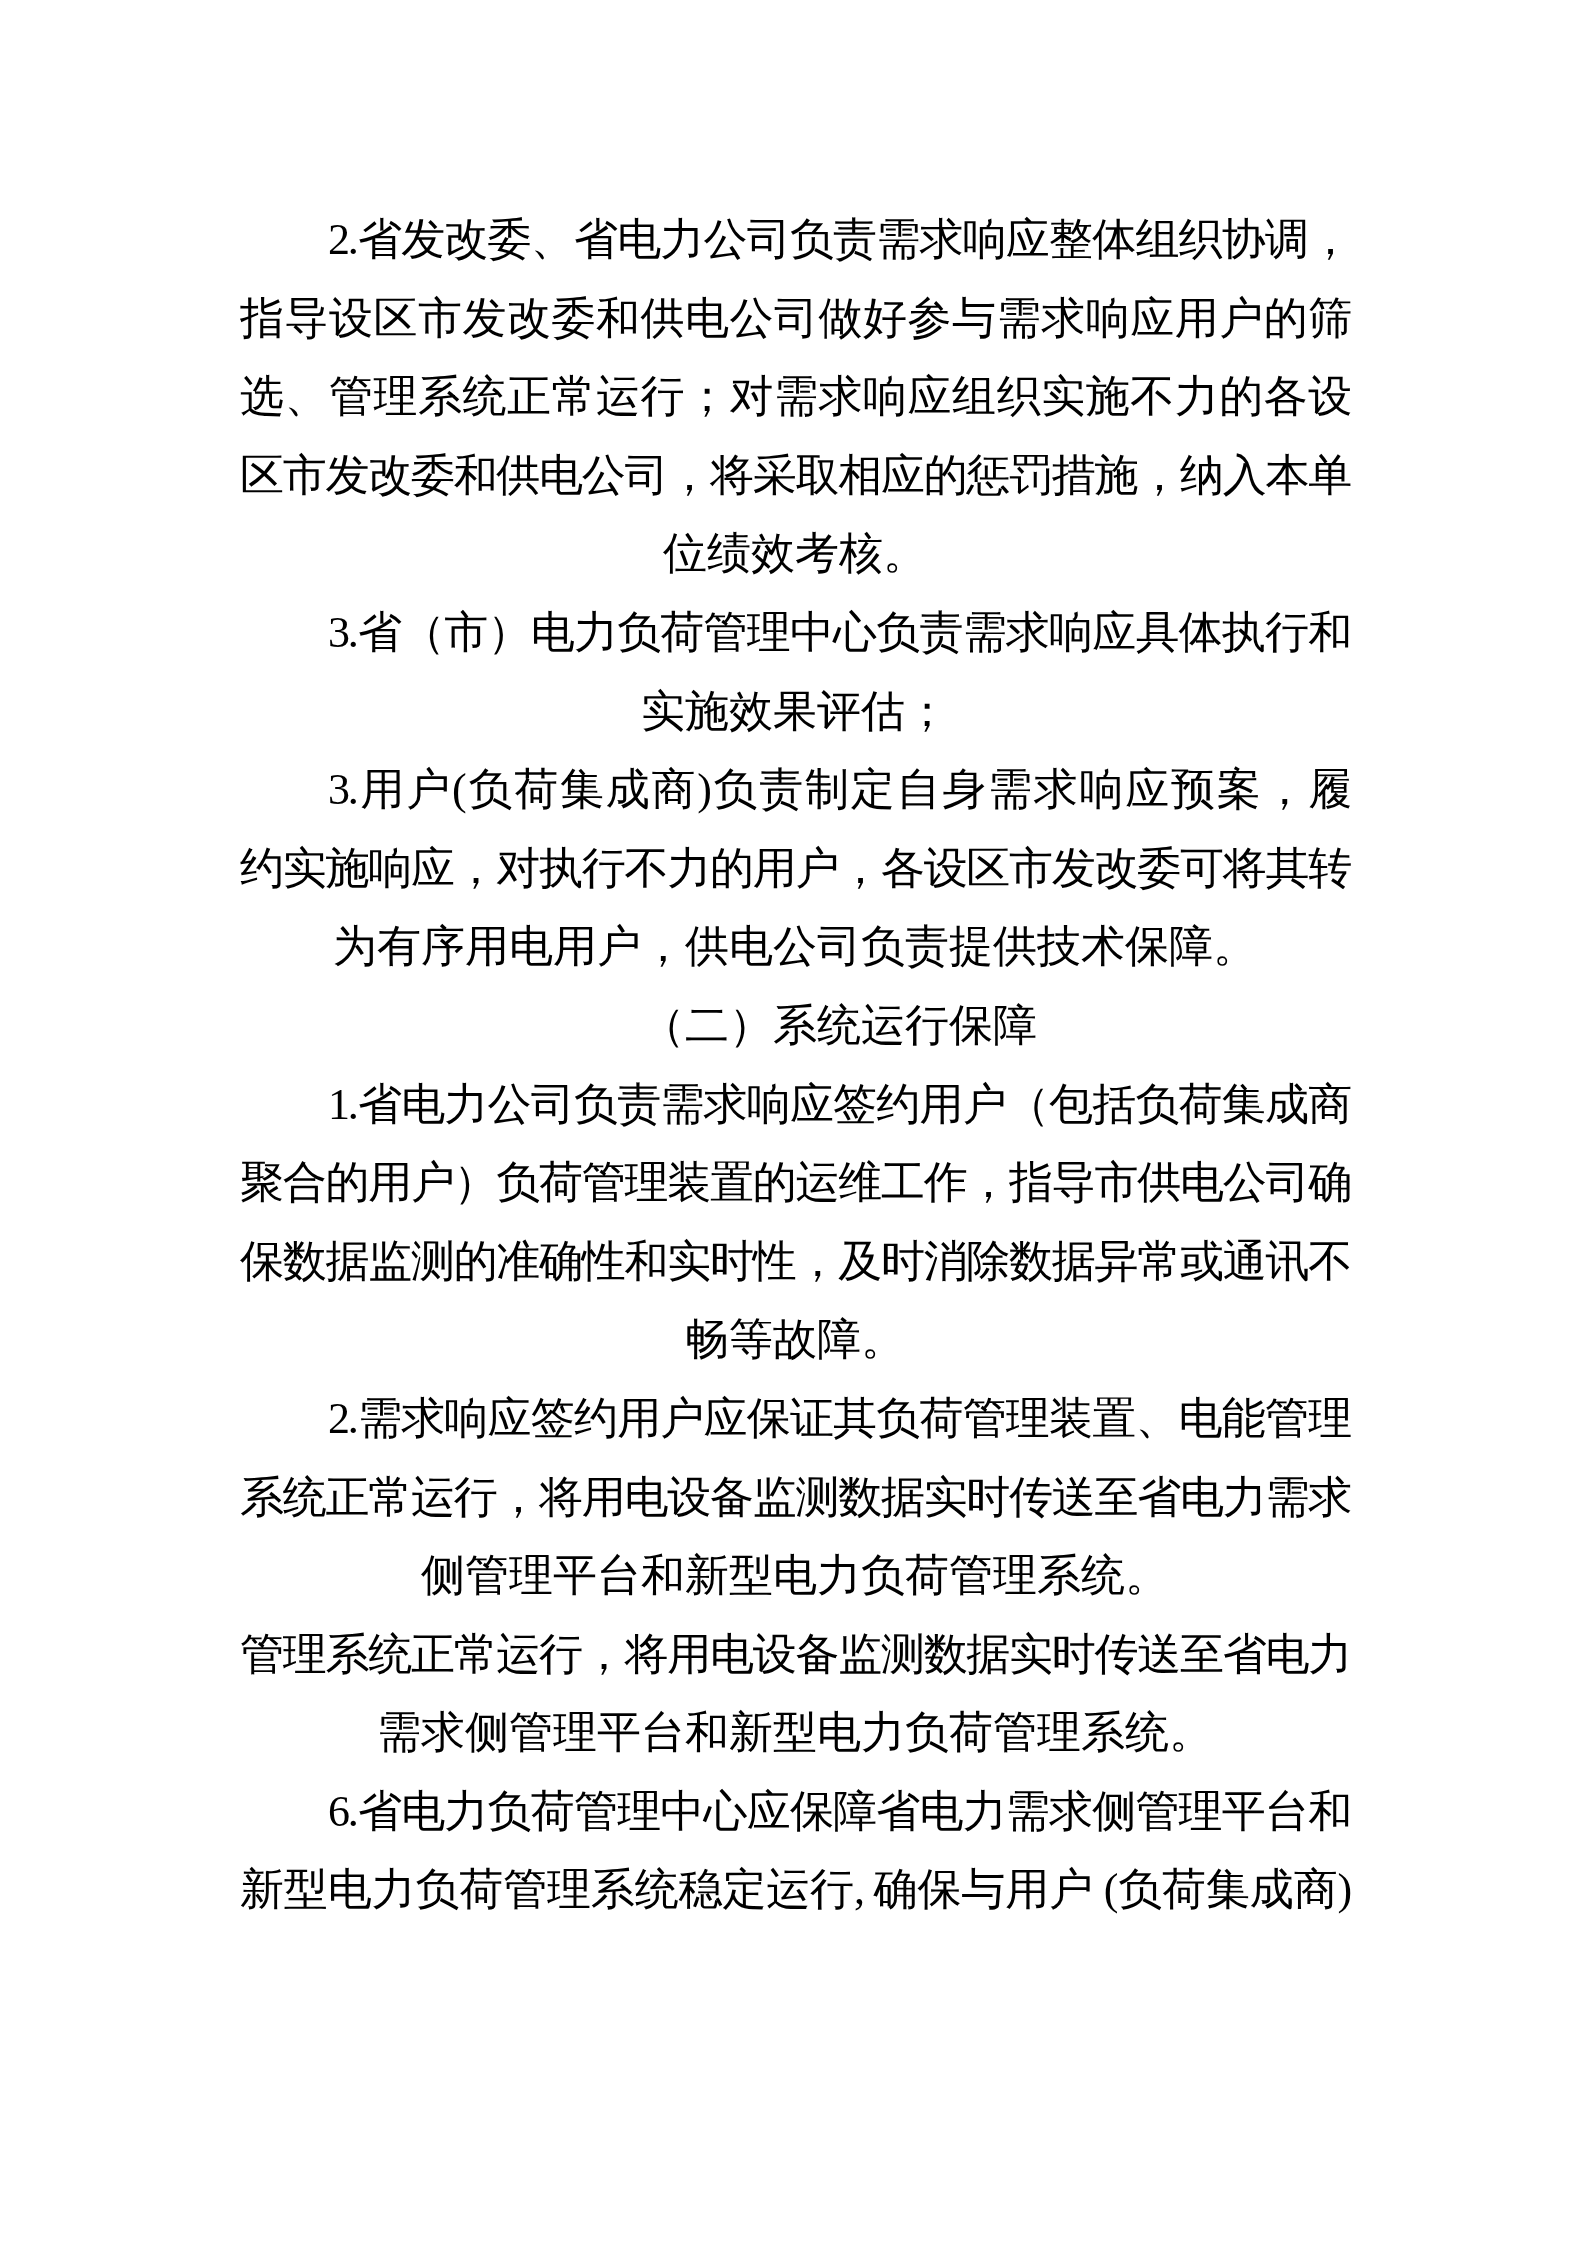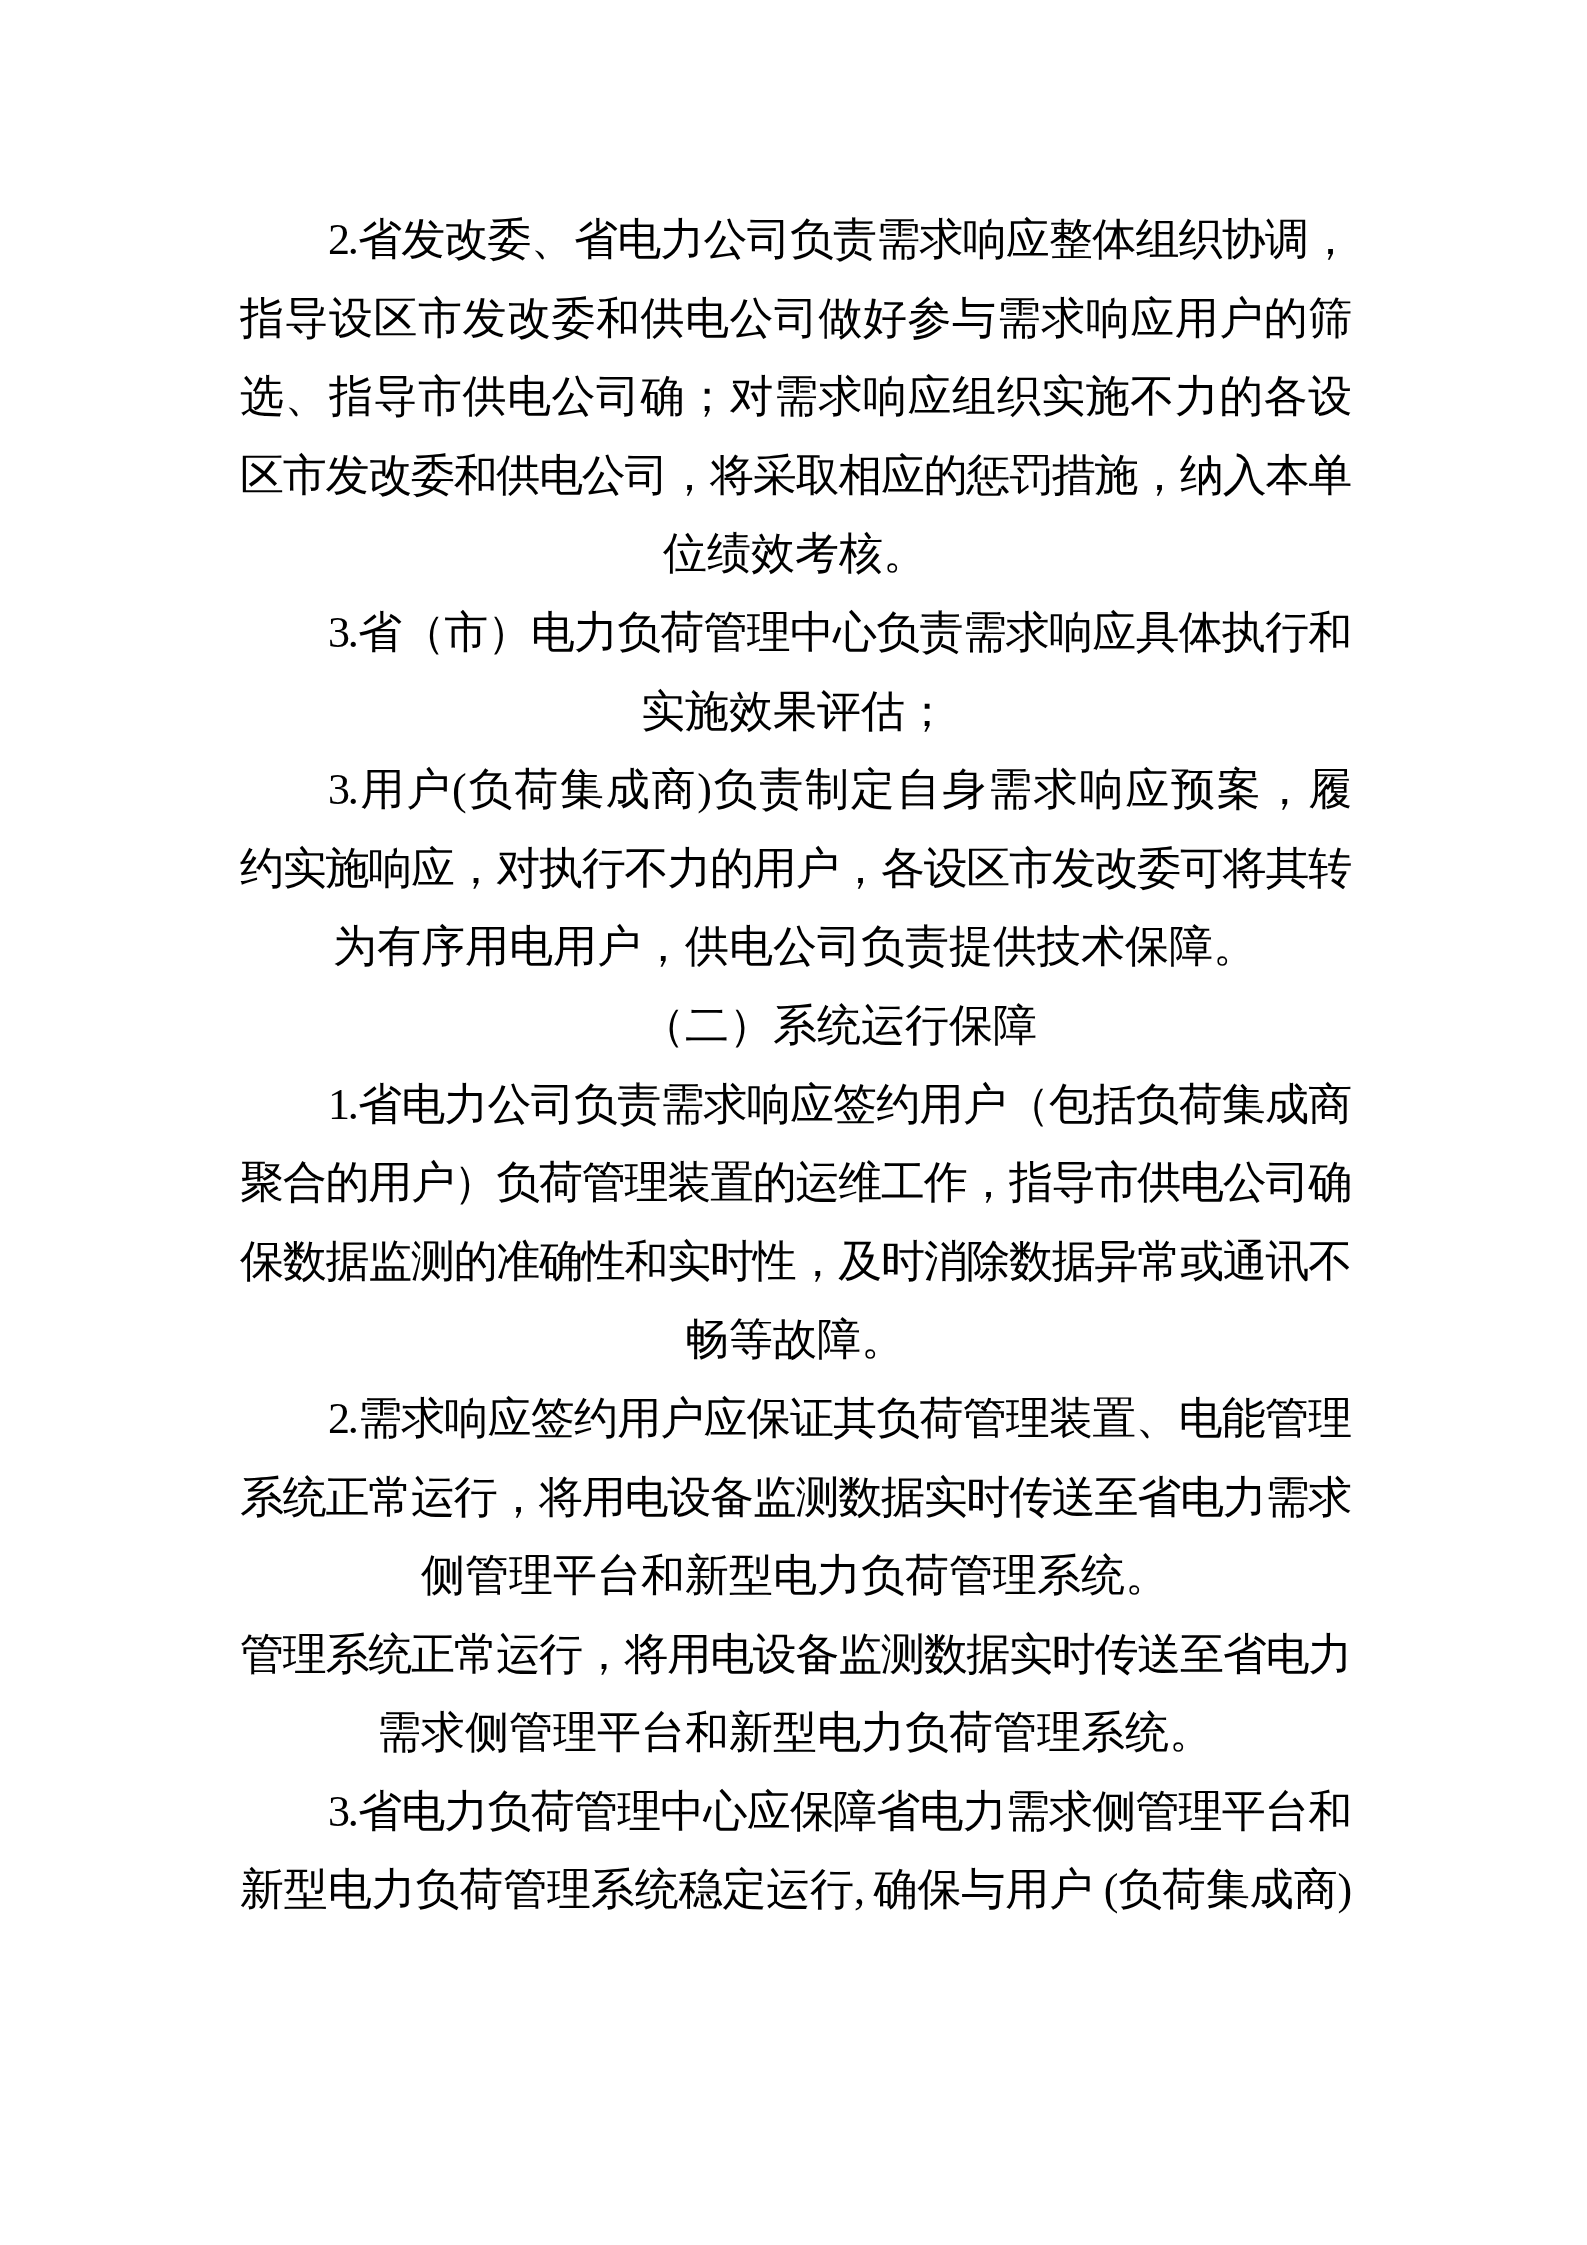--- a/index.html
+++ b/index.html
@@ -44,21 +44,21 @@
   }
 </style>
 </head>
 <body>
 
 <div class="page">
   <div class="doc">
       <div class="paragraph">
         <div class="line indent justify">2.省发改委、省电力公司负责需求响应整体组织协调，</div>
         <div class="line justify">指导设区市发改委和供电公司做好参与需求响应用户的筛</div>
-        <div class="line justify">选、指导市供电公司确；对需求响应组织实施不力的各设</div>
+        <div class="line justify">选、管理系统正常运行；对需求响应组织实施不力的各设</div>
         <div class="line justify">区市发改委和供电公司，将采取相应的惩罚措施，纳入本单</div>
         <div class="line">位绩效考核。</div>
       </div>
       <div class="paragraph">
         <div class="line indent justify">3.省（市）电力负荷管理中心负责需求响应具体执行和</div>
         <div class="line">实施效果评估；</div>
       </div>
       <div class="paragraph">
         <div class="line indent justify">3.用户(负荷集成商)负责制定自身需求响应预案，履</div>
         <div class="line justify">约实施响应，对执行不力的用户，各设区市发改委可将其转</div>
@@ -76,17 +76,17 @@
       <div class="paragraph">
         <div class="line indent justify">2.需求响应签约用户应保证其负荷管理装置、电能管理</div>
         <div class="line justify">系统正常运行，将用电设备监测数据实时传送至省电力需求</div>
         <div class="line">侧管理平台和新型电力负荷管理系统。</div>
       </div>
       <div class="paragraph">
         <div class="line justify">管理系统正常运行，将用电设备监测数据实时传送至省电力</div>
         <div class="line">需求侧管理平台和新型电力负荷管理系统。</div>
       </div>
       <div class="paragraph">
-        <div class="line indent justify">3.省电力负荷管理中心应保障省电力需求侧管理平台和</div>
+        <div class="line indent justify">6.省电力负荷管理中心应保障省电力需求侧管理平台和</div>
         <div class="line justify">新型电力负荷管理系统稳定运行, 确保与用户 (负荷集成商)</div>
       </div>
     </div>
 </div>
 
 </body></html>

